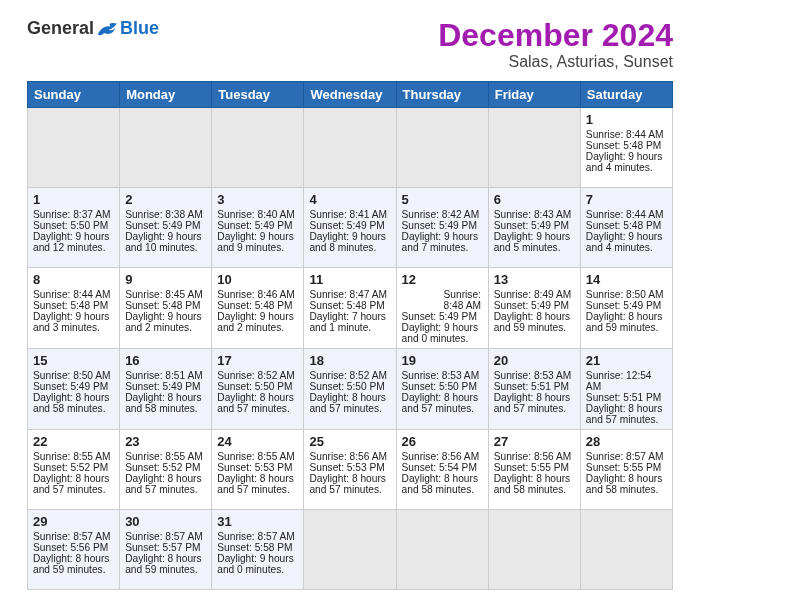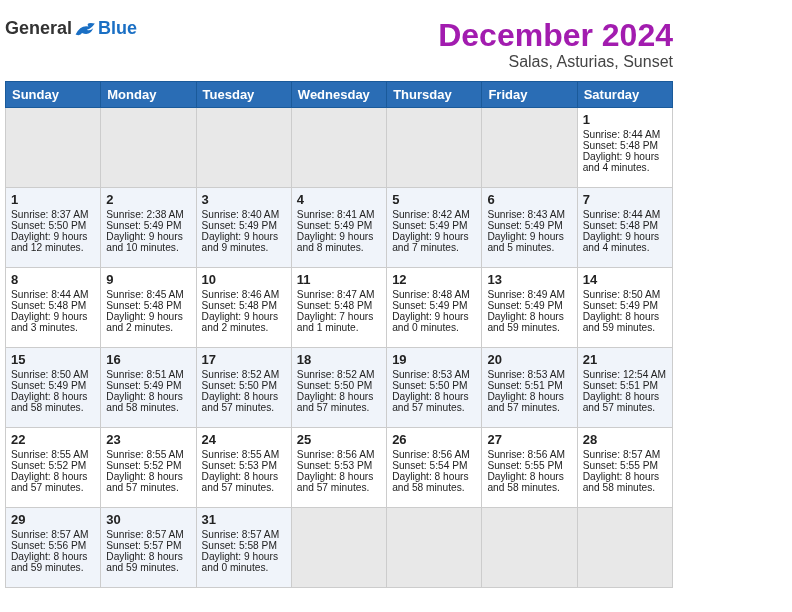--- a/index.html
+++ b/index.html
@@ -6,21 +6,21 @@
     body {
       font-family: Arial, sans-serif;
       background: #fff;
       width: 792px;
       height: 612px;
       overflow: hidden;
     }
     .page {
       width: 691px;
       height: 612px;
-      padding: 18px 18px 12px 5px;
+      padding: 18px 18px 12px 27px;
       background: #fff;
     }
     .header {
       display: flex;
       justify-content: space-between;
       align-items: flex-start;
       margin-bottom: 10px;
     }
     .logo {
       display: flex;
@@ -149,21 +149,21 @@
         </tr>
         <tr>
           <td>
             <span class="day-num">1</span>
             <span style="display: block;">Sunrise: 8:37 AM</span>
             <span style="display: block;">Sunset: 5:50 PM</span>
             <span style="display: block;">Daylight: 9 hours and 12 minutes.</span>
           </td>
           <td>
             <span class="day-num">2</span>
-            <span style="display: block;">Sunrise: 2:38 AM</span>
+            <span style="display: block;">Sunrise: 8:38 AM</span>
             <span style="display: block;">Sunset: 5:49 PM</span>
             <span style="display: block;">Daylight: 9 hours and 10 minutes.</span>
           </td>
           <td>
             <span class="day-num">3</span>
             <span style="display: block;">Sunrise: 8:40 AM</span>
             <span style="display: block;">Sunset: 5:49 PM</span>
             <span style="display: block;">Daylight: 9 hours and 9 minutes.</span>
           </td>
           <td>
@@ -211,21 +211,21 @@
             <span style="display: block;">Daylight: 9 hours and 2 minutes.</span>
           </td>
           <td>
             <span class="day-num">11</span>
             <span style="display: block;">Sunrise: 8:47 AM</span>
             <span style="display: block;">Sunset: 5:48 PM</span>
             <span style="display: block;">Daylight: 7 hours and 1 minute.</span>
           </td>
           <td>
             <span class="day-num">12</span>
-            <span style="display: block;">Sunrise: 8:48 AM</span>
+            <span style="display: block; margin-left: 42px;">Sunrise: 8:48 AM</span>
             <span style="display: block;">Sunset: 5:49 PM</span>
             <span style="display: block;">Daylight: 9 hours and 0 minutes.</span>
           </td>
           <td>
             <span class="day-num">13</span>
             <span style="display: block;">Sunrise: 8:49 AM</span>
             <span style="display: block;">Sunset: 5:49 PM</span>
             <span style="display: block;">Daylight: 8 hours and 59 minutes.</span>
           </td>
           <td>

